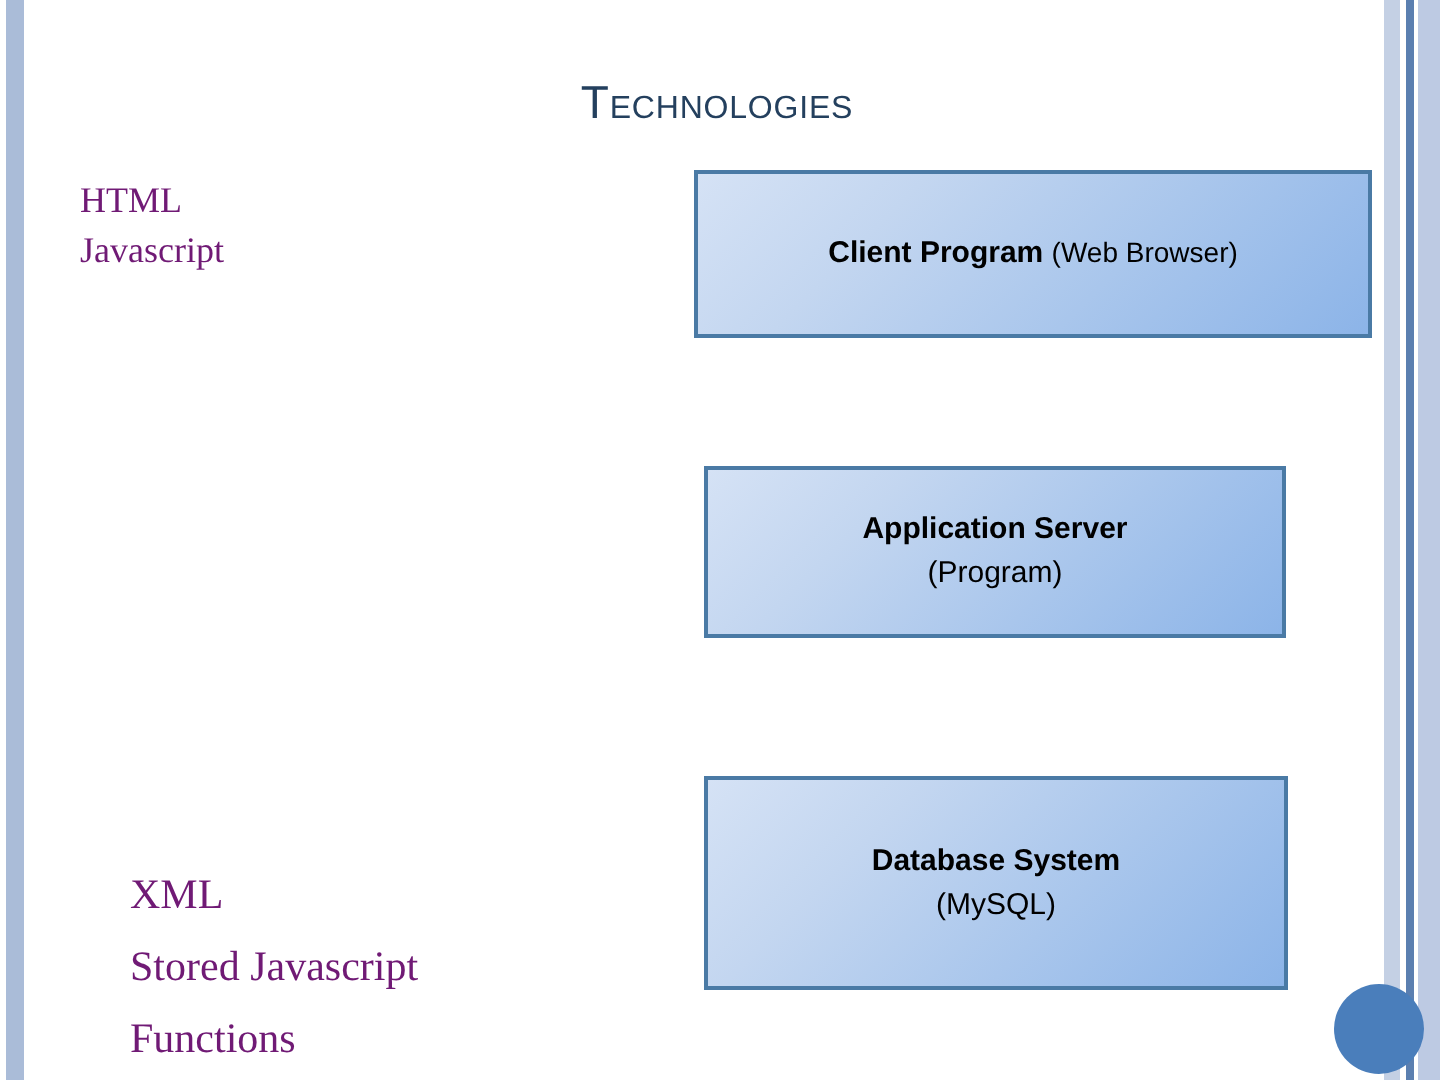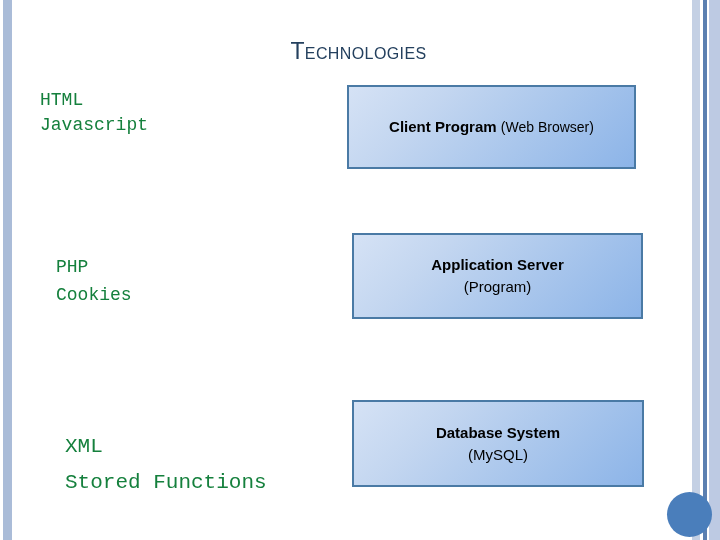--- a/index.html
+++ b/index.html
@@ -49,22 +49,22 @@
     font-size: 23px;
     font-weight: 400;
     letter-spacing: 0.4px;
     font-variant: small-caps;
     white-space: nowrap;
   }
 
   
   .label-group {
     position: absolute;
-    color: #15803d;
-    font-family: Liberation Mono, monospace;
+    color: #701a75;
+    font-family: Liberation Serif, serif;
     font-weight: 400;
     white-space: nowrap;
   }
   .label-group .line { display: block; }
 
   #labels-html {
     left: 40px;
     top: 88px;
     font-size: 18px;
     line-height: 25px;
@@ -96,43 +96,43 @@
     color: #000000;
     text-align: center;
     font-family: "Liberation Sans", sans-serif;
   }
   .gbox .l1 { display: block; }
   .gbox .l2 { display: block; }
 
   #box-client {
     left: 347px;
     top: 85px;
-    width: 289px;
+    width: 339px;
     height: 84px;
   }
   #box-client .l1 { font-size: 15px; font-weight: 700; }
   #box-client .l2 { font-size: 14px; font-weight: 400; }
   #box-client .inline-row { white-space: nowrap; }
 
   #box-app {
     left: 352px;
     top: 233px;
     width: 291px;
     height: 86px;
     line-height: 22px;
     align-items: center;
   }
   #box-app .l1 { font-size: 15px; font-weight: 700; }
   #box-app .l2 { font-size: 15px; font-weight: 400; }
 
   #box-db {
     left: 352px;
-    top: 400px;
+    top: 388px;
     width: 292px;
-    height: 87px;
+    height: 107px;
     line-height: 22px;
   }
   #box-db .l1 { font-size: 15px; font-weight: 700; }
   #box-db .l2 { font-size: 15px; font-weight: 400; }
 </style>
 </head>
 <body>
 
 <div id="slide">
 
@@ -142,28 +142,25 @@
   <div class="edge-bar" id="bar-right-3"></div>
   <div id="corner-circle"></div>
 
   <div id="title">Technologies</div>
 
   <div class="label-group" id="labels-html">
     <span class="line">HTML</span>
     <span class="line">Javascript</span>
   </div>
 
-  <div class="label-group" id="labels-php">
-    <span class="line">PHP</span>
-    <span class="line">Cookies</span>
-  </div>
 
   <div class="label-group" id="labels-xml">
     <span class="line">XML</span>
-    <span class="line">Stored Functions</span>
+    <span class="line">Stored Javascript</span>
+    <span class="line">Functions</span>
   </div>
 
   <div class="gbox" id="box-client">
     <span class="inline-row"><span class="l1" style="display:inline">Client Program </span><span class="l2" style="display:inline">(Web Browser)</span></span>
   </div>
 
   <div class="gbox" id="box-app">
     <span class="l1">Application Server</span>
     <span class="l2">(Program)</span>
   </div>

